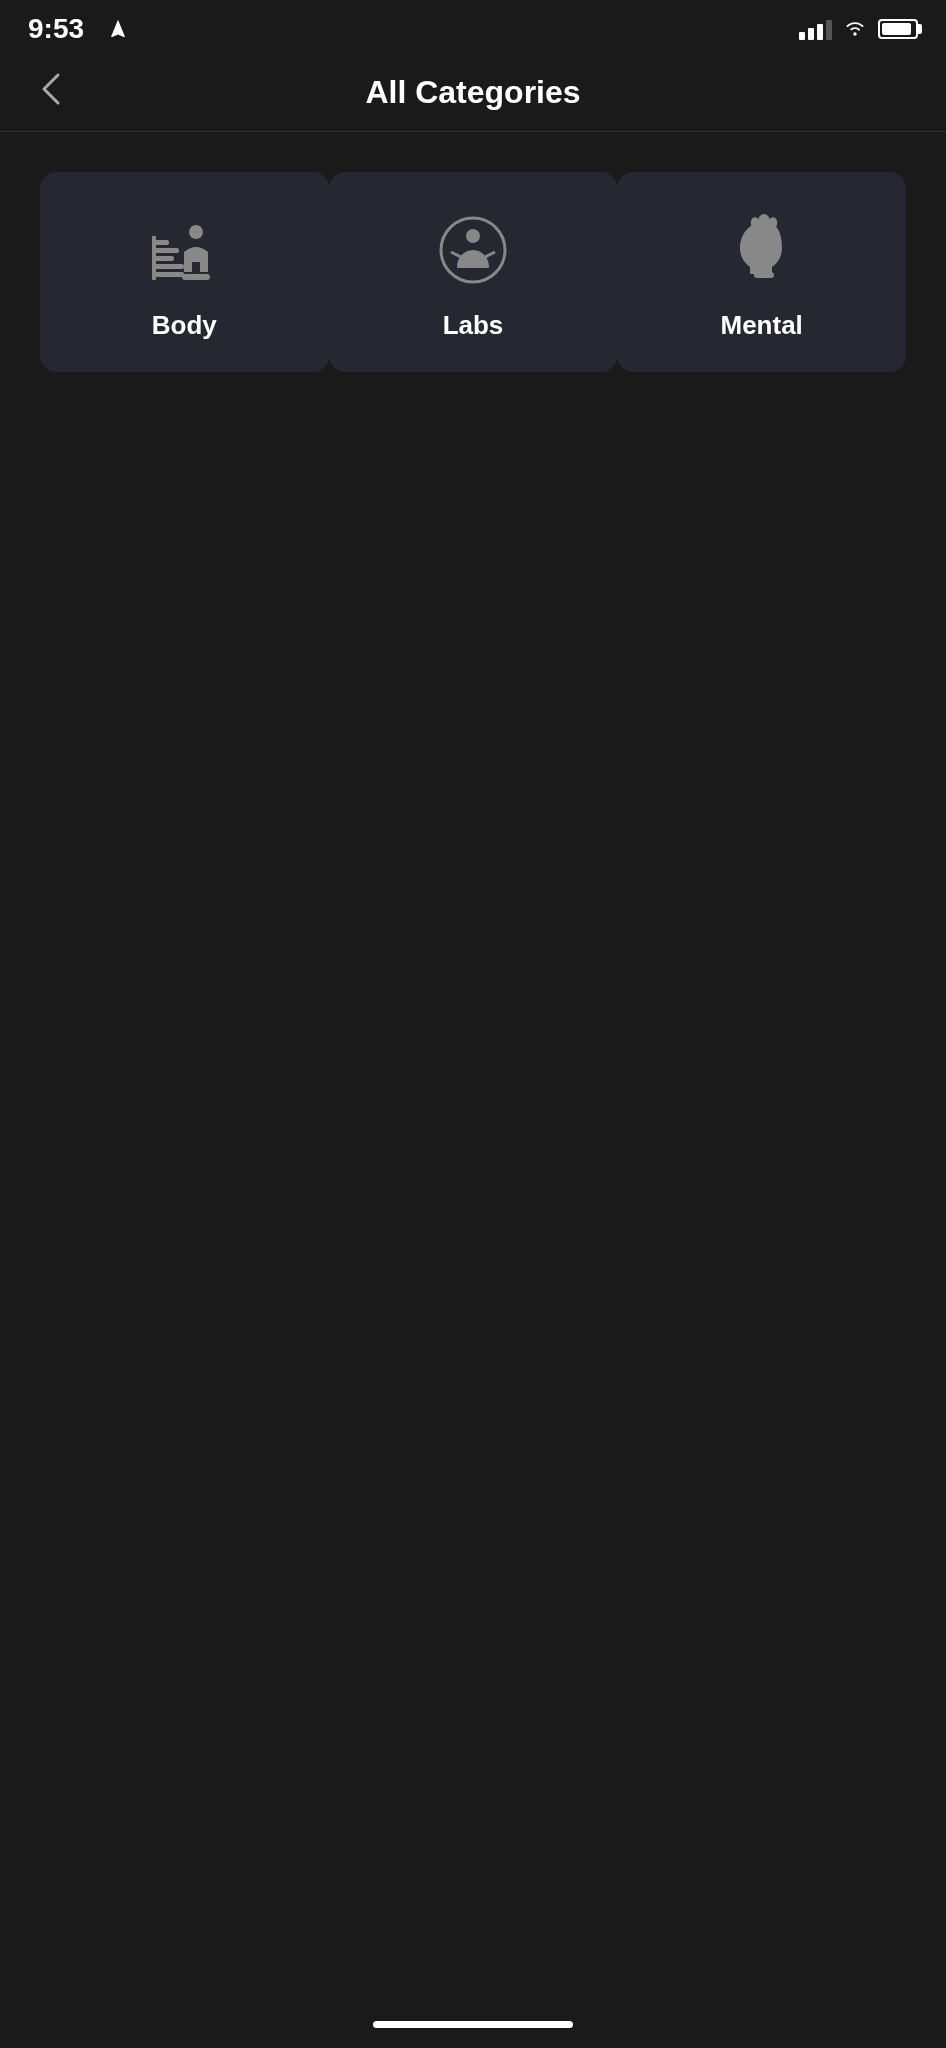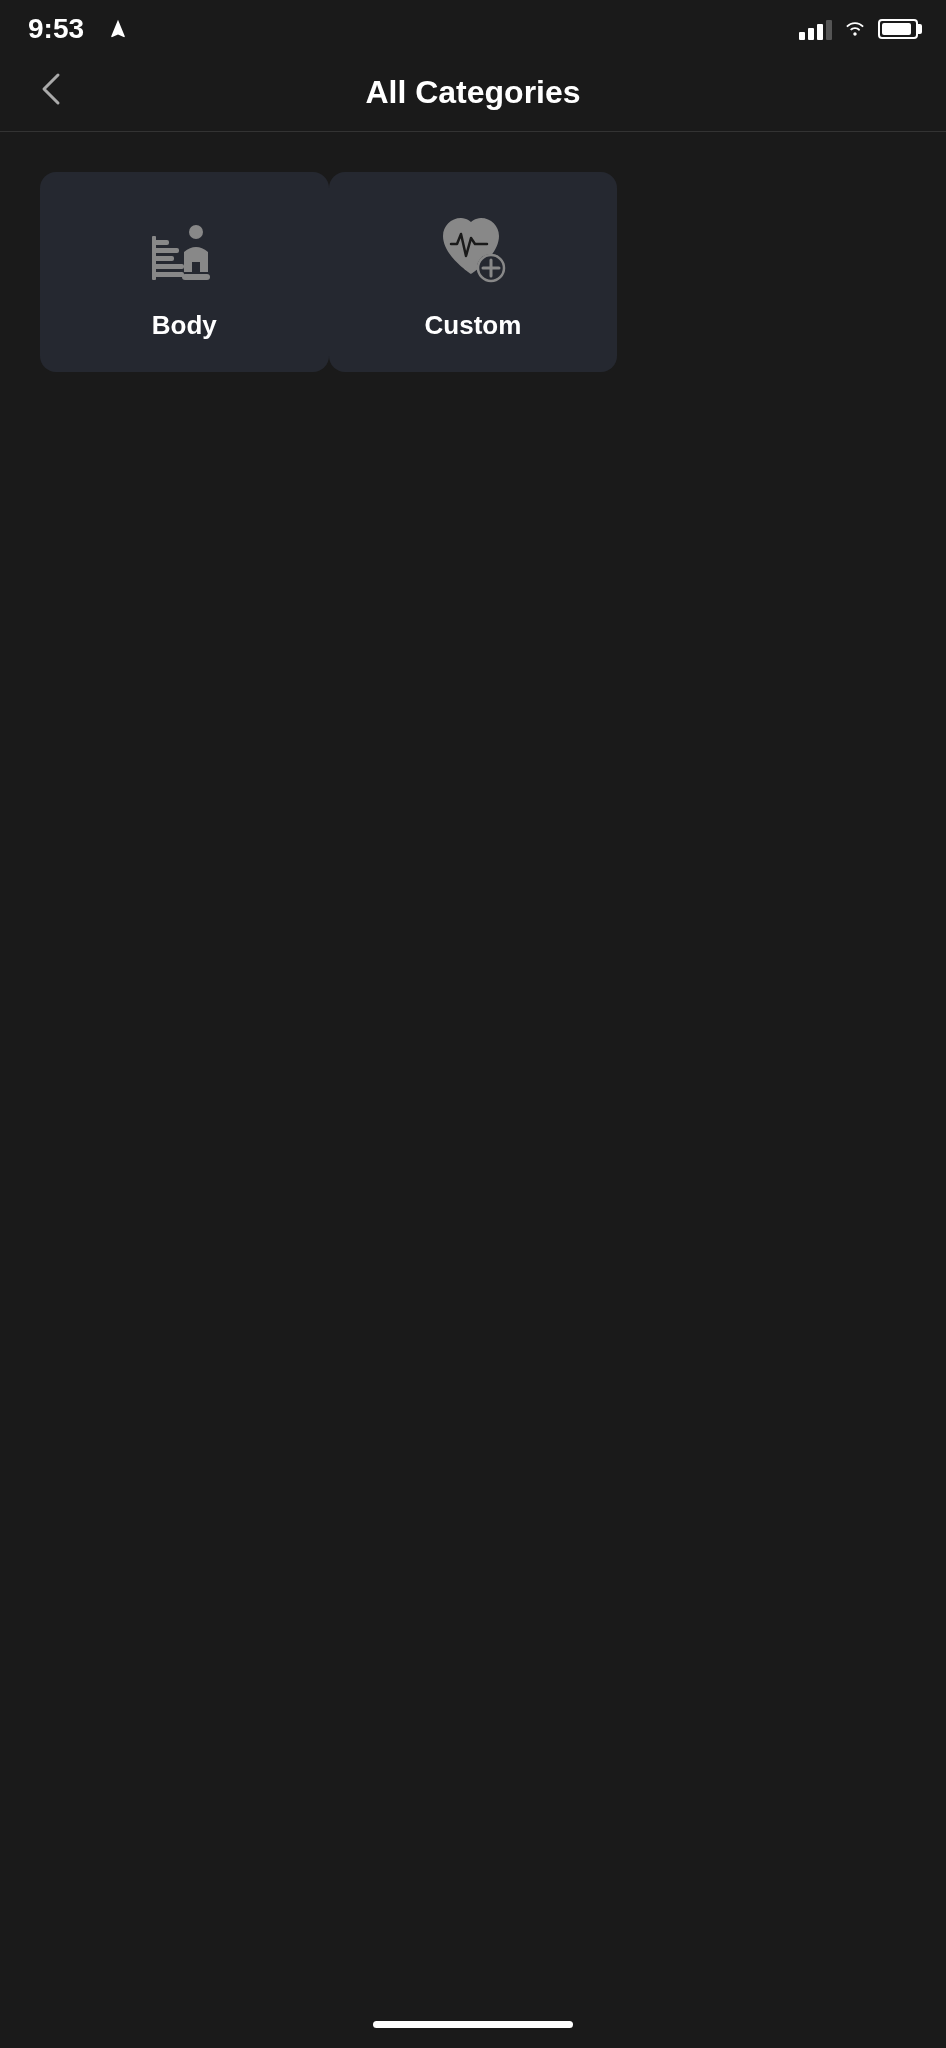--- a/index.html
+++ b/index.html
@@ -236,35 +236,49 @@
           <circle cx="52" cy="22" r="7"></circle>
           <path d="M40 42 Q52 32 64 42 L64 62 L56 62 L56 52 L48 52 L48 62 L40 62 Z"></path>
 
           <rect x="38" y="64" width="28" height="6" rx="3"></rect>
         </svg>
       </div>
       <span class="category-label">Body</span>
     </div>
 
 
-
+    <div class="category-card">
+      <div class="category-icon">
+        <svg viewBox="0 0 80 80" fill="none" stroke="#888888" stroke-width="3">
+
+          <circle cx="40" cy="40" r="32" fill="none"></circle>
+
+          <circle cx="40" cy="26" r="7" fill="#888888" stroke="none"></circle>
+          <path d="M24 58 C24 46 32 40 40 40 C48 40 56 46 56 58" fill="#888888" stroke="none"></path>
+
+          <line x1="18" y1="42" x2="30" y2="48" stroke="#888888" stroke-width="3"></line>
+          <line x1="62" y1="42" x2="50" y2="48" stroke="#888888" stroke-width="3"></line>
+        </svg>
+      </div>
+      <span class="category-label">Labs</span>
+    </div>
 
     <div class="category-card">
       <div class="category-icon">
         <svg viewBox="0 0 80 80" fill="#888888">
 
-          <path d="M38 64 C38 64 10 46 10 26 C10 16 18 8 28 8 C34 8 38 12 38 12 C38 12 42 8 48 8 C58 8 66 16 66 26 C66 46 38 64 38 64 Z"></path>
-
-          <polyline points="18,34 24,34 28,24 33,46 38,28 42,34 54,34" stroke="#1a1a1a" stroke-width="2.5" fill="none" stroke-linecap="round" stroke-linejoin="round"></polyline>
-
-          <circle cx="58" cy="58" r="14" fill="#252830"></circle>
-          <circle cx="58" cy="58" r="13" fill="none" stroke="#888888" stroke-width="2.5"></circle>
-          <line x1="58" y1="50" x2="58" y2="66" stroke="#888888" stroke-width="3" stroke-linecap="round"></line>
-          <line x1="50" y1="58" x2="66" y2="58" stroke="#888888" stroke-width="3" stroke-linecap="round"></line>
+          <path d="M42 12 C28 12 18 24 18 38 C18 46 22 53 28 57 L28 64 L50 64 L50 57 C56 53 60 46 60 38 C60 24 56 12 42 12 Z"></path>
+
+          <ellipse cx="42" cy="12" rx="6" ry="8" fill="#888888"></ellipse>
+          <ellipse cx="34" cy="14" rx="5" ry="7" transform="rotate(-20 34 14)" fill="#888888"></ellipse>
+          <ellipse cx="50" cy="14" rx="5" ry="7" transform="rotate(20 50 14)" fill="#888888"></ellipse>
+
+          <rect x="32" y="62" width="20" height="6" rx="3"></rect>
         </svg>
       </div>
-      <span class="category-label">Custom</span>
-    </div>
+      <span class="category-label">Mental</span>
+    </div>
+
 
   </div>
 </div>
 
 <div class="home-indicator"></div>
 
 </body></html>

